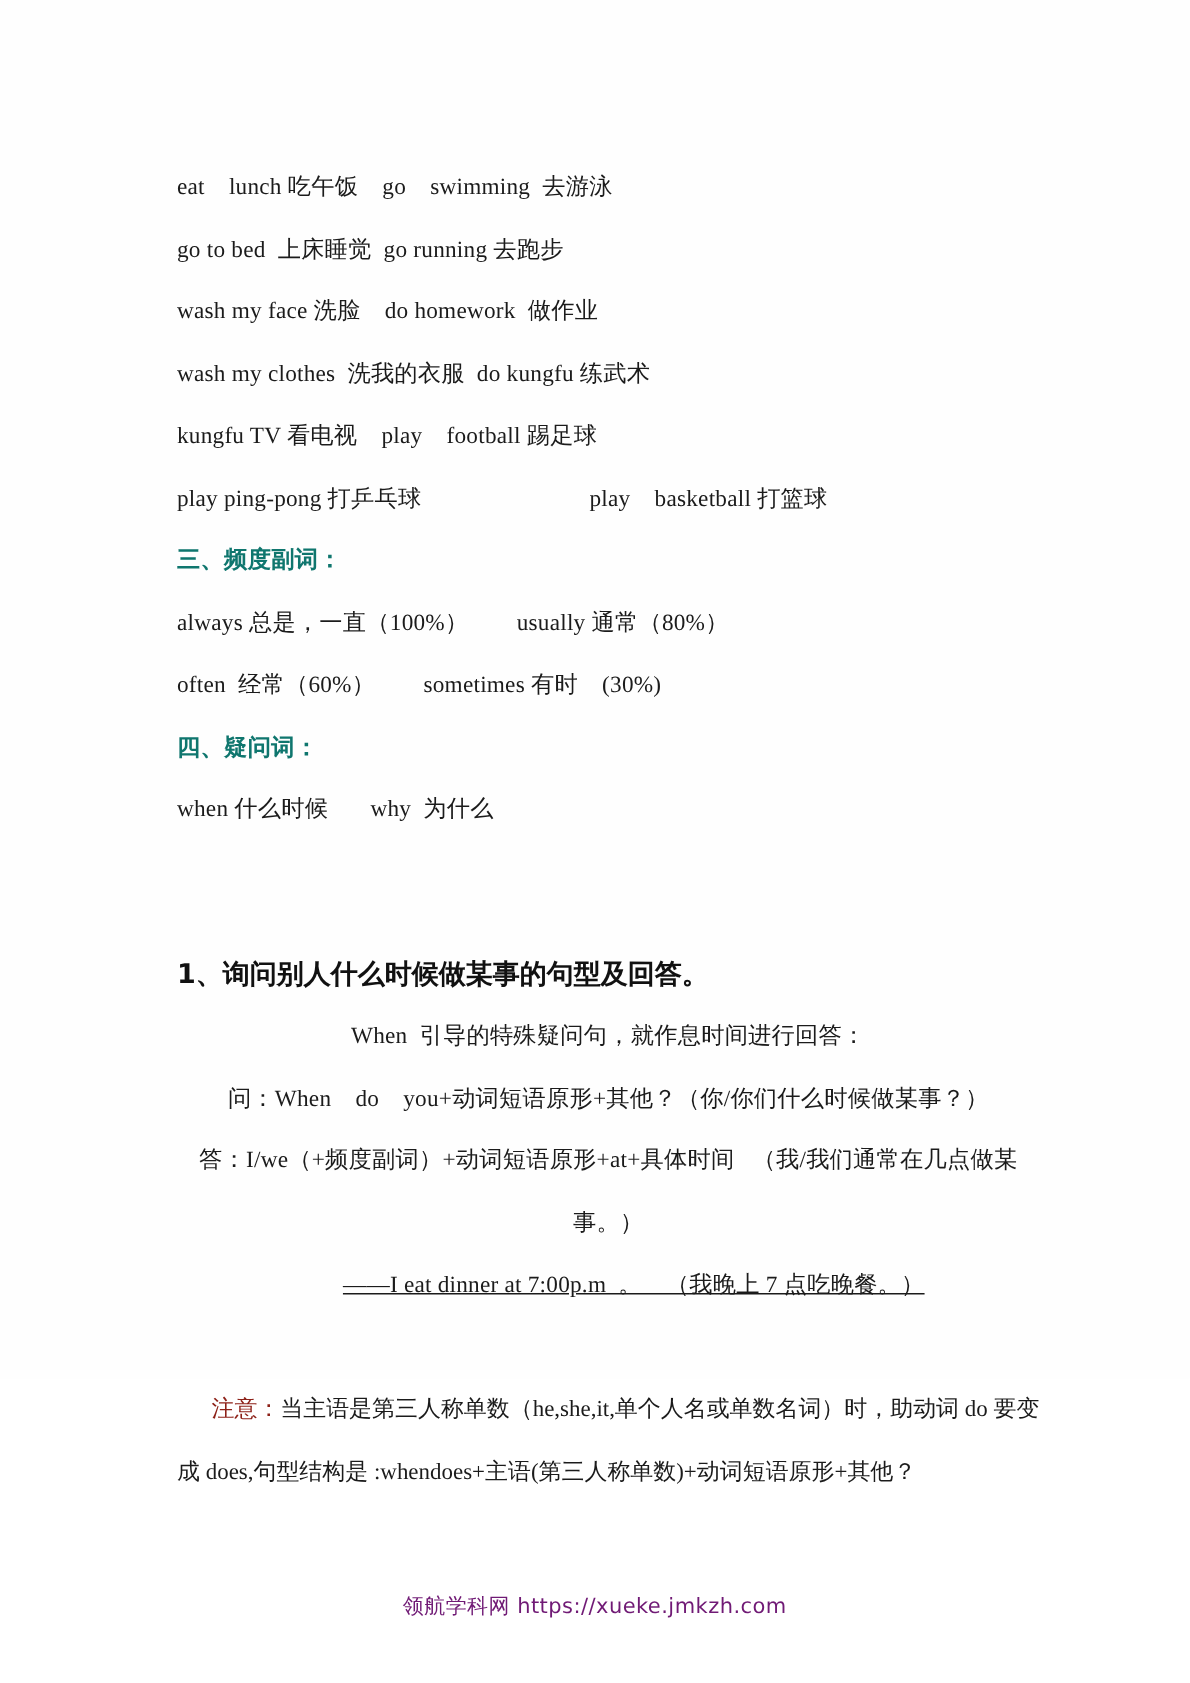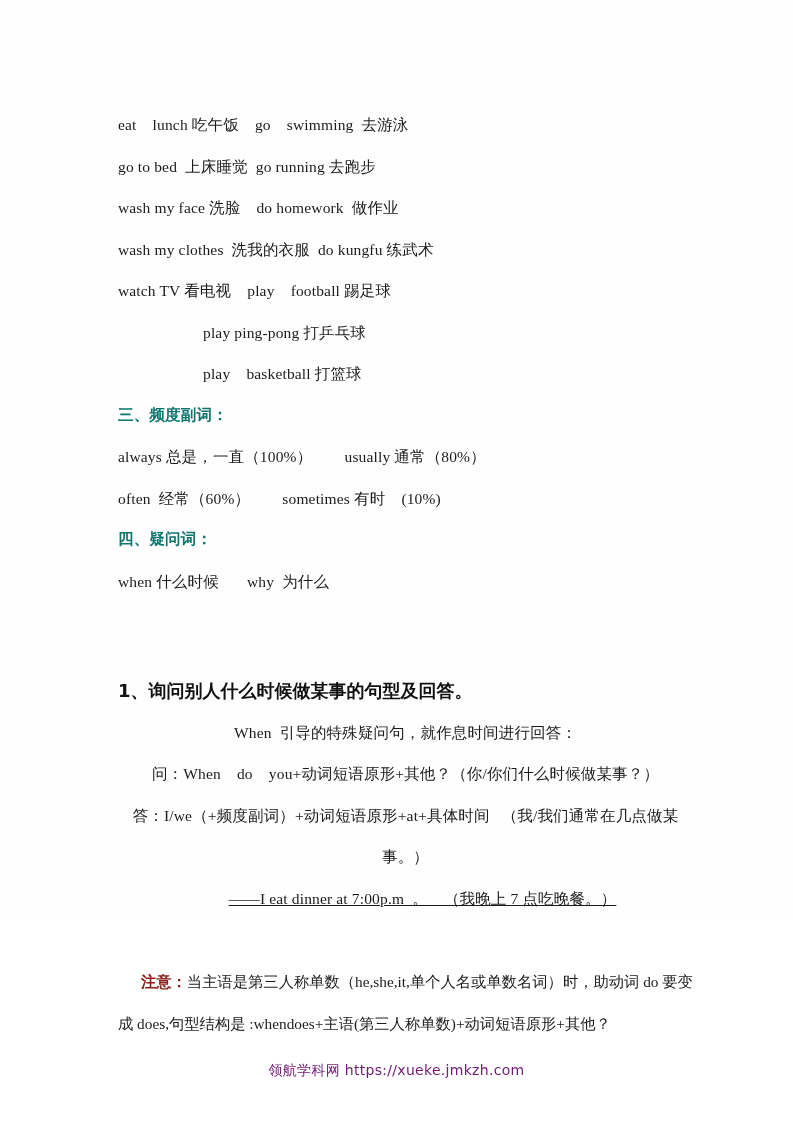--- a/index.html
+++ b/index.html
@@ -58,32 +58,32 @@
     font-family: "DejaVu Sans", "Liberation Sans", sans-serif;
   }
   .spacer-lg { height: 68px; }
   .note-line {
     font-size: 15.3px;
     line-height: 41.5px;
     white-space: pre-wrap;
     color: #1b1b1b;
   }
   .note-label {
-    font-weight: bold;
+    font-weight: normal;
     font-family: "DejaVu Sans", "Liberation Sans", sans-serif;
     color: #8d2118;
   }
   .indent-1 { padding-left: 34px; text-decoration: underline; }
   .row-split {
     display: flex;
-    flex-direction: column;
+    flex-direction: row;
     align-items: baseline;
   }
   .row-split .left { flex: 0 0 auto; }
-  .row-split .right { margin-left: 85px; }
+  .row-split .right { margin-left: 112px; }
   .footer {
     position: absolute;
     left: 0;
     top: 1062px;
     width: 793px;
     text-align: center;
     font-size: 14px;
     color: #701a75;
     font-family: "DejaVu Sans", "Liberation Sans", sans-serif;
     letter-spacing: 0.3px;
@@ -93,30 +93,30 @@
 <body>
 
 <div class="page">
 
   <div class="content">
 
     <div class="line">eat    lunch 吃午饭    go    swimming  去游泳</div>
     <div class="line">go to bed  上床睡觉  go running 去跑步</div>
     <div class="line">wash my face 洗脸    do homework  做作业</div>
     <div class="line">wash my clothes  洗我的衣服  do kungfu 练武术</div>
-    <div class="line">watch TV 看电视    play    football 踢足球</div>
+    <div class="line">kungfu TV 看电视    play    football 踢足球</div>
 
     <div class="line row-split">
       <span class="left">play ping-pong 打乒乓球</span>
       <span class="right">play    basketball 打篮球</span>
     </div>
 
     <div class="heading">三、频度副词：</div>
     <div class="line">always 总是，一直（100%）        usually 通常（80%）</div>
-    <div class="line">often  经常（60%）        sometimes 有时    (10%)</div>
+    <div class="line">often  经常（60%）        sometimes 有时    (30%)</div>
 
     <div class="heading">四、疑问词：</div>
     <div class="line">when 什么时候       why  为什么</div>
 
     <div class="spacer-lg"></div>
 
 
     <div class="subheading">1、询问别人什么时候做某事的句型及回答。</div>
 
     <div class="line wrap">When  引导的特殊疑问句，就作息时间进行回答：</div>

